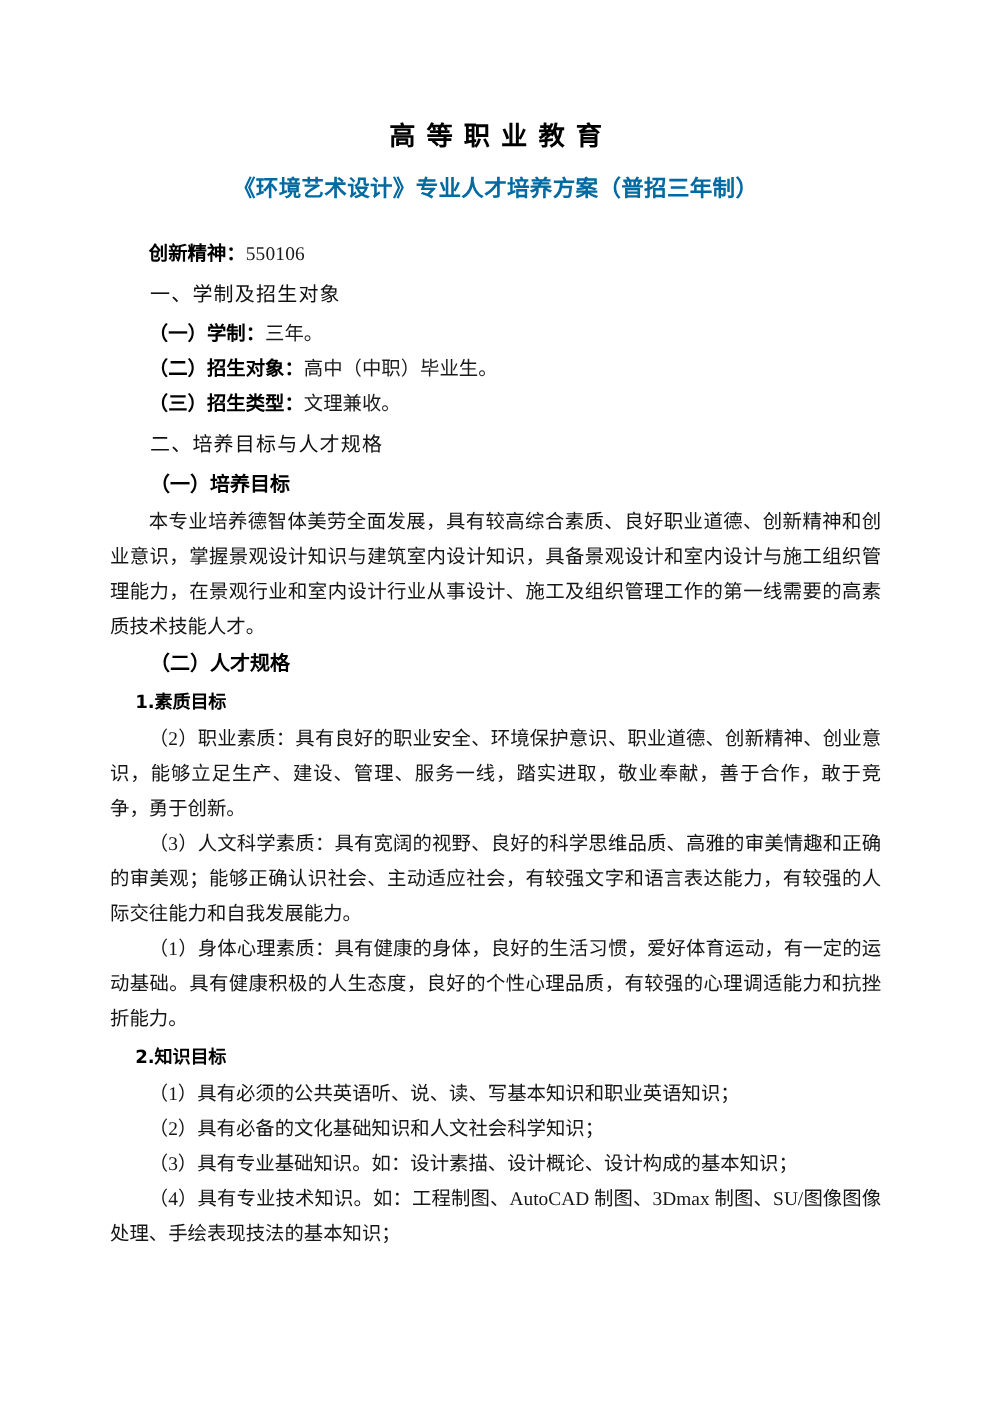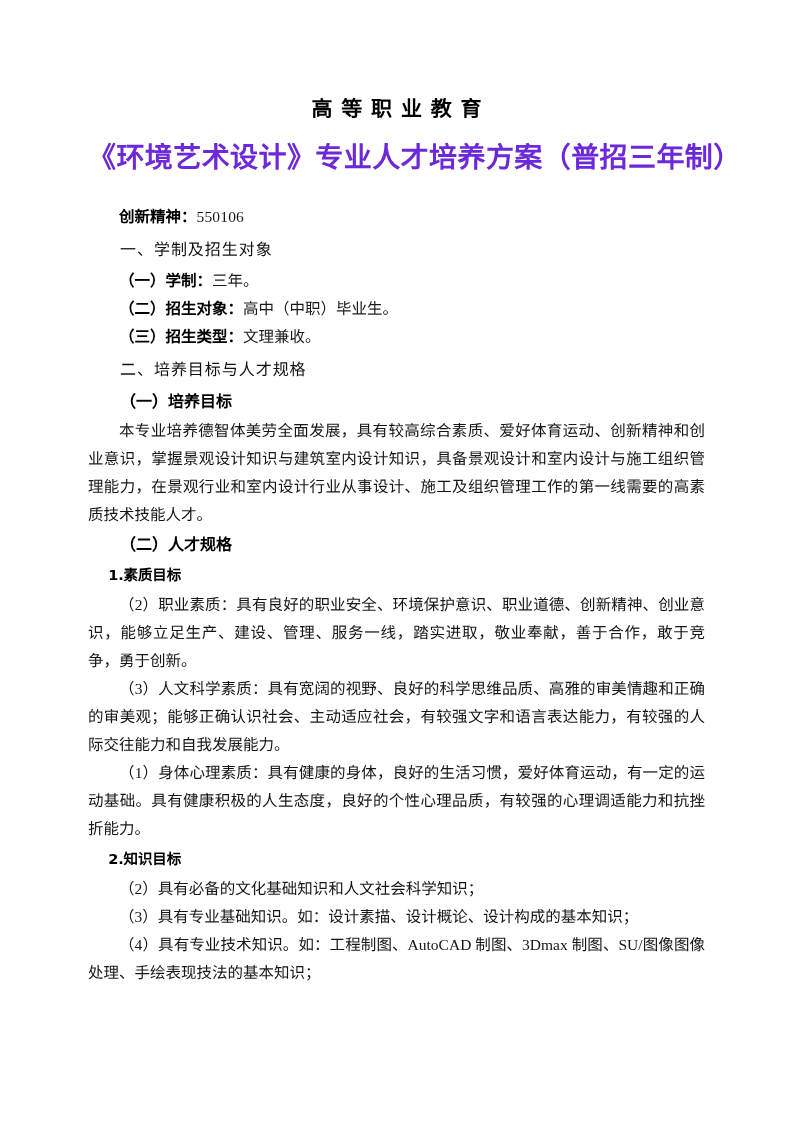--- a/index.html
+++ b/index.html
@@ -40,25 +40,25 @@
     text-indent: 0.42em;
     line-height: 1.25;
     margin: 0 0 18px 0;
     color: #000000;
   }
 
   .doc-title {
     text-align: center;
     font-family: "Liberation Serif", "DejaVu Serif", serif;
     font-weight: 700;
-    font-size: 28px;
+    font-size: 18px;
     letter-spacing: 0.015em;
     line-height: 1.3;
     margin: 0 0 26px 0;
-    color: #6d28d9;
+    color: #0369a1;
     white-space: nowrap;
   }
 
   
   .h1-cn {
     font-size: 16px;
     line-height: 30px;
     font-weight: 400;
     letter-spacing: 0.06em;
     text-indent: 2em;
@@ -161,35 +161,36 @@
     </p>
 
     <p class="kv-line">
       <span class="k">（三）招生类型：</span><span class="v">文理兼收。</span>
     </p>
 
     <h3 class="h1-cn">二、培养目标与人才规格</h3>
 
     <h4 class="h2-cn">（一）培养目标</h4>
 
-    <p class="para">本专业培养德智体美劳全面发展，具有较高综合素质、爱好体育运动、创新精神和创业意识，掌握景观设计知识与建筑室内设计知识，具备景观设计和室内设计与施工组织管理能力，在景观行业和室内设计行业从事设计、施工及组织管理工作的第一线需要的高素质技术技能人才。</p>
+    <p class="para">本专业培养德智体美劳全面发展，具有较高综合素质、良好职业道德、创新精神和创业意识，掌握景观设计知识与建筑室内设计知识，具备景观设计和室内设计与施工组织管理能力，在景观行业和室内设计行业从事设计、施工及组织管理工作的第一线需要的高素质技术技能人才。</p>
 
     <h4 class="h2-cn">（二）人才规格</h4>
 
     <h5 class="h3-cn">1.素质目标</h5>
 
 
     <p class="item">（2）职业素质：具有良好的职业安全、环境保护意识、职业道德、创新精神、创业意识，能够立足生产、建设、管理、服务一线，踏实进取，敬业奉献，善于合作，敢于竞争，勇于创新。</p>
 
     <p class="item">（3）人文科学素质：具有宽阔的视野、良好的科学思维品质、高雅的审美情趣和正确的审美观；能够正确认识社会、主动适应社会，有较强文字和语言表达能力，有较强的人际交往能力和自我发展能力。</p>
 
     <p class="item">（1）身体心理素质：具有健康的身体，良好的生活习惯，爱好体育运动，有一定的运动基础。具有健康积极的人生态度，良好的个性心理品质，有较强的心理调适能力和抗挫折能力。</p>
 
     <h5 class="h3-cn">2.知识目标</h5>
 
+    <p class="item">（1）具有必须的公共英语听、说、读、写基本知识和职业英语知识；</p>
 
     <p class="item">（2）具有必备的文化基础知识和人文社会科学知识；</p>
 
     <p class="item">（3）具有专业基础知识。如：设计素描、设计概论、设计构成的基本知识；</p>
 
     <p class="item">（4）具有专业技术知识。如：工程制图、AutoCAD 制图、3Dmax 制图、SU/图像图像处理、手绘表现技法的基本知识；</p>
 
   </div>
 </div>
 

